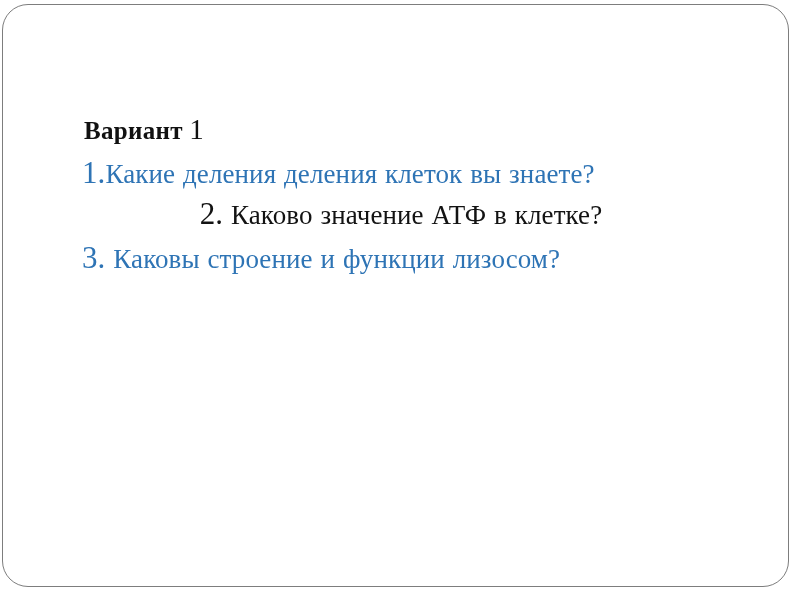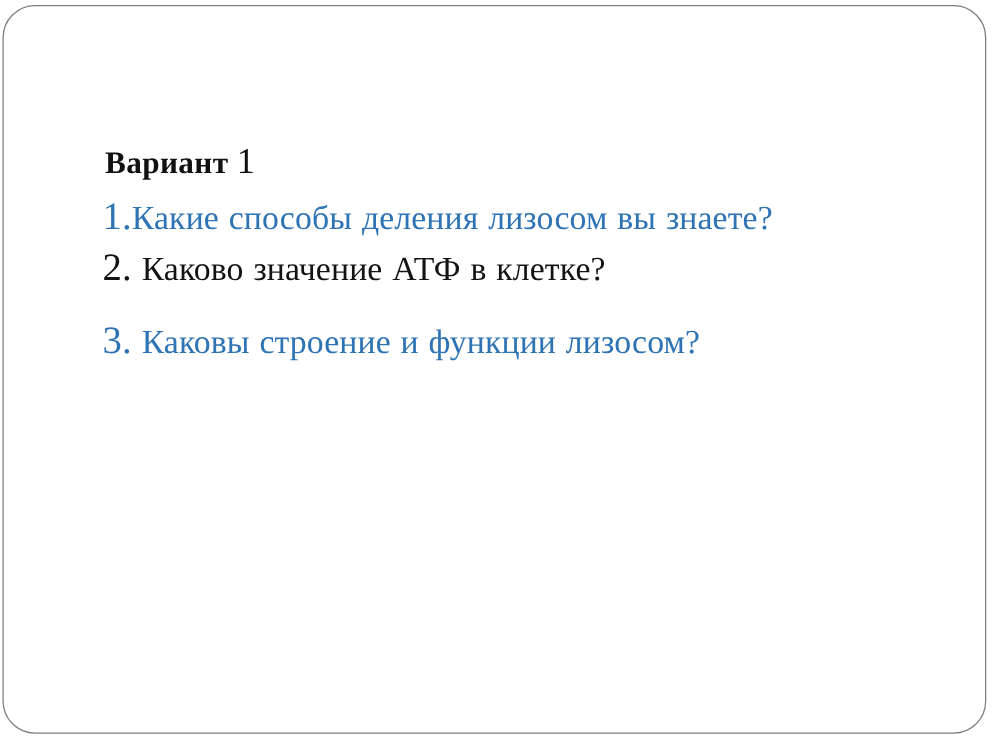--- a/index.html
+++ b/index.html
@@ -62,51 +62,51 @@
     text-indent: 64px;
     color: #111111;
     font-weight: 600;
     letter-spacing: 0.3px;
   }
   .variant-line .variant-num {
     font-size: 29px;
     font-weight: 400;
   }
 
-  .clr-black { color: #131313; }
+  .clr-black { color: #131313; text-align: center; }
   .clr-blue  { color: #2E74B5; }
 
   .q-num {
     font-size: 31px;
     line-height: 0;
   }
 
   .q-body { }
 
   
   #q-item-1 { margin-top: 2px; }
   #q-item-2 { margin-top: 1px; }
-  #q-item-3 { margin-top: 18px; }
+  #q-item-3 { margin-top: 4px; }
   #q-item-4 { margin-top: 3px; }
 </style>
 </head>
 <body>
 
 <div id="slide-root">
 
   <div id="slide-frame"></div>
 
   <div id="content-block">
 
     <div class="variant-line">
       <span>Вариант</span><span>&nbsp;</span><span class="variant-num">1</span>
     </div>
 
     <p class="q-line clr-blue" id="q-item-1">
-      <span class="q-num">1.</span><span class="q-body">Какие способы деления лизосом вы знаете?</span>
+      <span class="q-num">1.</span><span class="q-body">Какие деления деления клеток вы знаете?</span>
     </p>
 
     <p class="q-line clr-black" id="q-item-2">
       <span class="q-num">2.</span><span class="q-body"> Каково значение АТФ в клетке?</span>
     </p>
 
     <p class="q-line clr-blue" id="q-item-3">
       <span class="q-num">3.</span><span class="q-body"> Каковы строение и функции лизосом?</span>
     </p>
 

